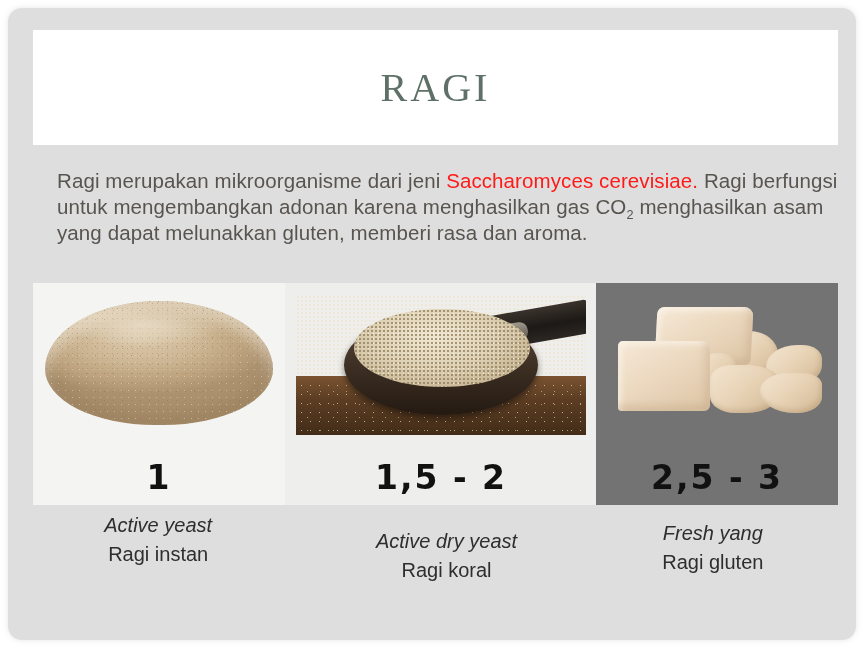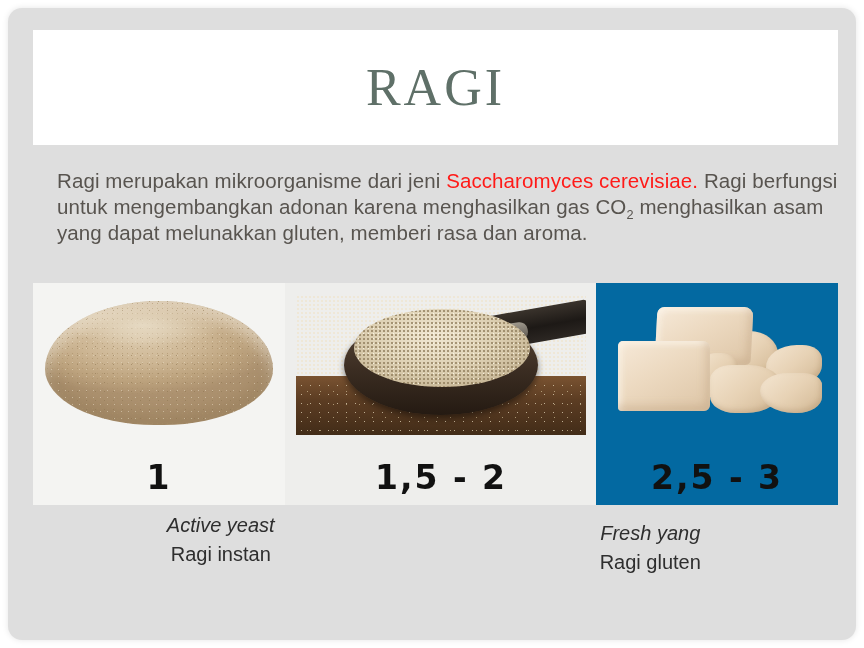--- a/index.html
+++ b/index.html
@@ -34,21 +34,21 @@
     top: 22px;
     width: 805px;
     height: 115px;
     background: #ffffff;
     display: flex;
     align-items: center;
     justify-content: center;
   }
   #title-text {
     font-family: "Liberation Serif", "DejaVu Serif", serif;
-    font-size: 52px;
+    font-size: 40px;
     letter-spacing: 3px;
     color: #5f7068;
     line-height: 1;
     white-space: nowrap;
   }
 
   
   #body-para {
     position: absolute;
     left: 37px;
@@ -77,21 +77,21 @@
     position: absolute;
     top: 0;
     height: 222px;
   }
 
   
   #cell-instant { left: 0px; width: 252px; background: #f4f4f2; }
   
   #cell-active  { left: 263px; width: 290px; }
   
-  #cell-fresh   { left: 563px; width: 242px; background: #0369a1; }
+  #cell-fresh   { left: 563px; width: 242px; background: #737373; }
 
   .qty-label {
     position: absolute;
     left: 0;
     right: 0;
     bottom: 8px;
     text-align: center;
     font-family: "DejaVu Sans", sans-serif;
     font-weight: bold;
     font-size: 33px;
@@ -310,19 +310,23 @@
       <div class="qty-label">2,5 - 3</div>
     </div>
 
   </div>
 
   <div id="captions">
     <div class="caption-col" id="cap-col-instant">
       <span class="cap-en">Active yeast</span>
       <span class="cap-id">Ragi instan</span>
     </div>
+    <div class="caption-col" id="cap-col-active">
+      <span class="cap-en">Active dry yeast</span>
+      <span class="cap-id">Ragi koral</span>
+    </div>
     <div class="caption-col" id="cap-col-fresh">
       <span class="cap-en">Fresh yang</span>
       <span class="cap-id">Ragi gluten</span>
     </div>
   </div>
 
 </div>
 
 </body></html>

